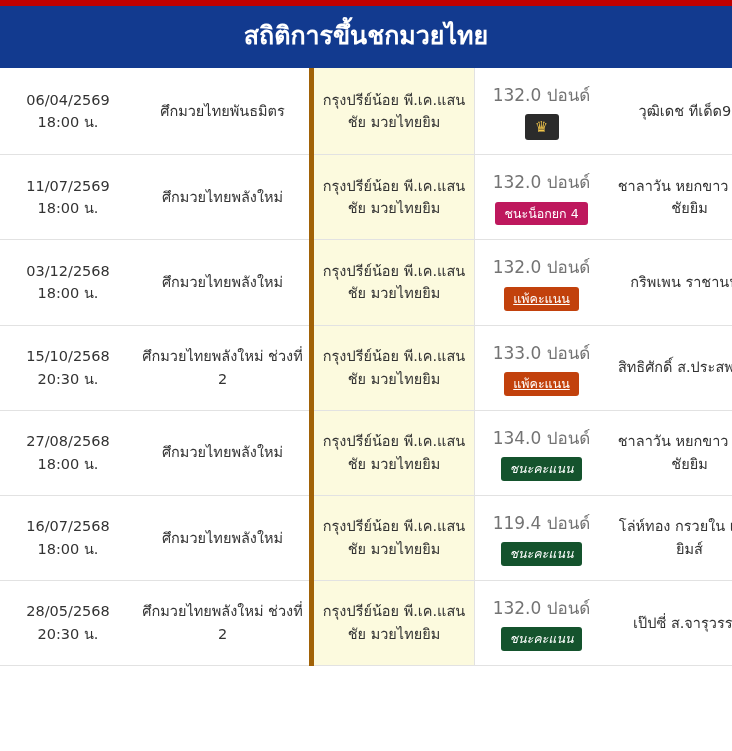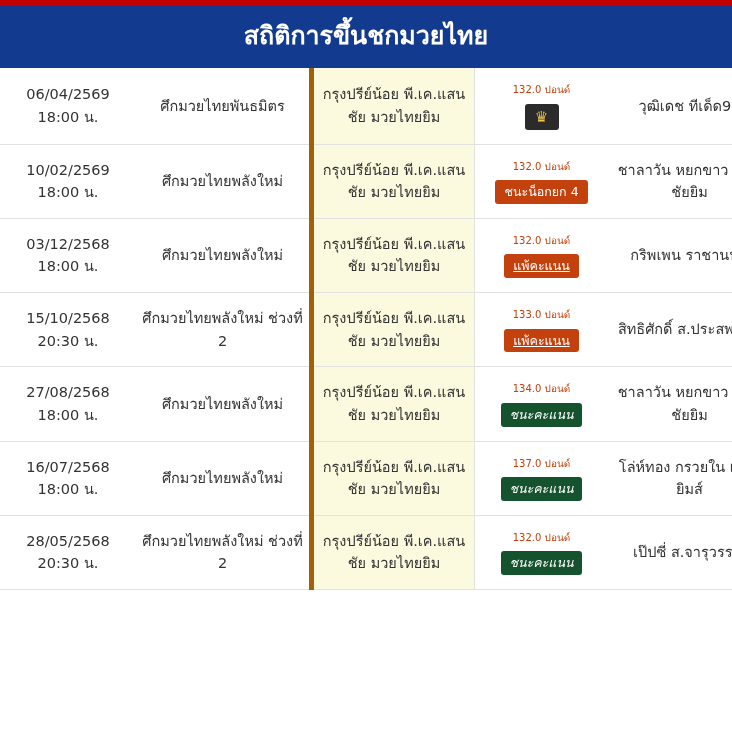--- a/index.html
+++ b/index.html
@@ -68,22 +68,22 @@
   td.col-result {
     width: 125px;
   }
   td.col-opponent {
     width: 155px;
     color: #1156c4;
     text-align: left;
     padding-left: 12px;
   }
   .weight {
-    font-size: 10px;
-    color: #c2410c;
+    font-size: 17px;
+    color: #737373;
     display: block;
     margin-bottom: 6px;
   }
   .badge {
     display: inline-block;
     padding: 5px 9px;
     font-size: 12.5px;
     color: #ffffff;
     border-radius: 3px;
     line-height: 1.1;
@@ -91,21 +91,21 @@
   }
   .badge.win {
     background: #14532d;
     font-style: italic;
   }
   .badge.lose {
     background: #c2410c;
     text-decoration: underline;
   }
   .badge.ko {
-    background: #c2410c;
+    background: #be185d;
   }
   .crown {
     display: inline-block;
     width: 34px;
     height: 26px;
     background: #2b2b2b;
     border-radius: 3px;
     position: relative;
     line-height: 26px;
     text-align: center;
@@ -136,21 +136,21 @@
           <span class="weight">132.0 ปอนด์</span>
           <span class="crown">♛</span>
         </td>
         <td class="col-opponent">
           <span class="opp-name">วุฒิเดช ทีเด็ด99</span>
         </td>
       </tr>
 
       <tr>
         <td class="col-date">
-          <div>10/02/2569</div>
+          <div>11/07/2569</div>
           <div>18:00 น.</div>
         </td>
         <td class="col-event">ศึกมวยไทยพลังใหม่</td>
         <td class="col-gym">กรุงปรีย์น้อย พี.เค.แสนชัย มวยไทยยิม</td>
         <td class="col-result">
           <span class="weight">132.0 ปอนด์</span>
           <span class="badge ko">ชนะน็อกยก 4</span>
         </td>
         <td class="col-opponent">
           <span class="opp-name">ชาลาวัน หยกขาว แสนชัยยิม</span>
@@ -206,21 +206,21 @@
       </tr>
 
       <tr>
         <td class="col-date">
           <div>16/07/2568</div>
           <div>18:00 น.</div>
         </td>
         <td class="col-event">ศึกมวยไทยพลังใหม่</td>
         <td class="col-gym">กรุงปรีย์น้อย พี.เค.แสนชัย มวยไทยยิม</td>
         <td class="col-result">
-          <span class="weight">137.0 ปอนด์</span>
+          <span class="weight">119.4 ปอนด์</span>
           <span class="badge win">ชนะคะแนน</span>
         </td>
         <td class="col-opponent">
           <span class="opp-name">โล่ห์ทอง กรวยใน เมืองยิมส์</span>
         </td>
       </tr>
 
       <tr>
         <td class="col-date">
           <div>28/05/2568</div>

